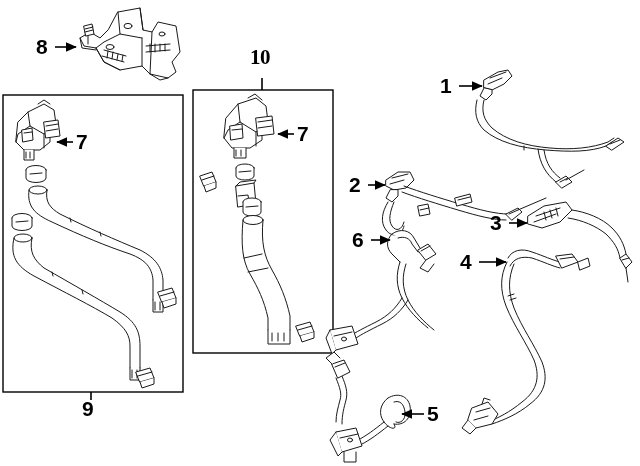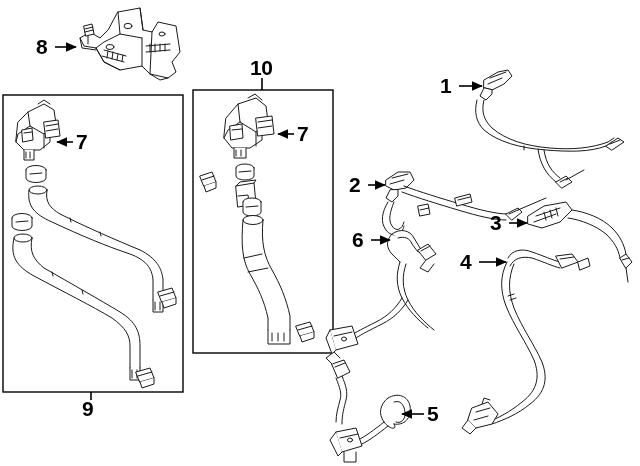--- a/index.html
+++ b/index.html
@@ -309,15 +309,15 @@
   <div class="lbl" style="left:440px;top:75px;">1</div>
   <div class="lbl" style="left:349px;top:174px;">2</div>
   <div class="lbl" style="left:490px;top:212px;">3</div>
   <div class="lbl" style="left:460px;top:251px;">4</div>
   <div class="lbl" style="left:427px;top:403px;">5</div>
   <div class="lbl" style="left:352px;top:229px;">6</div>
   <div class="lbl" style="left:76px;top:131px;">7</div>
   <div class="lbl" style="left:297px;top:123px;">7</div>
   <div class="lbl" style="left:36px;top:36px;">8</div>
   <div class="lbl" style="left:82px;top:398px;">9</div>
-  <div class="lbl" style="left:250px;top:57px;">10</div>
+  <div class="lbl" style="left:250px;top:47px;font-family:Liberation Serif, serif;">10</div>
 
 </div>
 
 </body></html>

